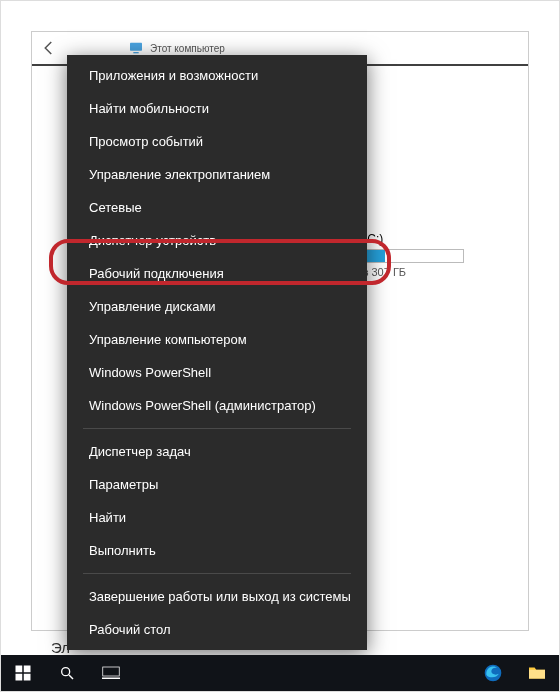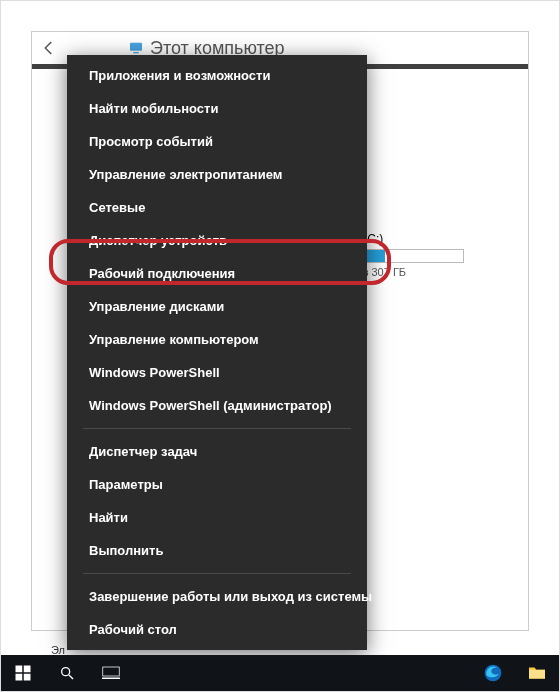--- a/index.html
+++ b/index.html
@@ -1,32 +1,32 @@
 <!DOCTYPE html>
 <html><head>
 <meta charset="utf-8">
 <style>
   html,body{margin:0;padding:0;font-family:"Segoe UI",Arial,sans-serif;background:#fff;}
   .frame{width:560px;height:692px;position:relative;border:1px solid #ddd;box-sizing:border-box;overflow:hidden;}
   
   .explorer{position:absolute;left:30px;top:30px;right:30px;bottom:60px;border:1px solid #ccc;background:#fff;}
-  .explorer-top{height:32px;border-bottom:5px solid #404040;display:flex;align-items:center;padding:0 8px;color:#555;font-size:18px;}
+  .explorer-top{height:32px;border-bottom:2px solid #404040;display:flex;align-items:center;padding:0 8px;color:#555;font-size:10px;}
   .back-arrow{width:18px;height:18px;margin-right:10px;}
   .pc-icon{width:16px;height:16px;margin-right:6px;}
   .explorer-body{position:absolute;top:60px;left:180px;font-size:12px;color:#333;}
   .drive-label{font-size:12px;color:#000;}
   .drive-sub{font-size:11px;color:#555;}
-  .bottom-label{position:absolute;left:50px;bottom:35px;font-size:11px;color:#333;}
+  .bottom-label{position:absolute;left:50px;bottom:35px;font-size:15px;color:#333;}
   
   .taskbar{position:absolute;left:0;right:0;bottom:0;height:36px;background:#101318;display:flex;align-items:center;}
   .taskbar .tb-item{width:44px;height:36px;display:flex;align-items:center;justify-content:center;}
   .start-tile{width:18px;height:18px;}
   
   .winx{position:absolute;left:66px;top:54px;width:300px;background:#2b2b2b;color:#fff;font-size:13px;box-shadow:0 4px 20px rgba(0,0,0,.55);padding:4px 0;}
-  .winx-item{padding:9px 22px;white-space:nowrap;cursor:default;display:flex;align-items:flex-end;justify-content:space-between;font-weight:bold;}
+  .winx-item{padding:9px 22px;white-space:nowrap;cursor:default;display:flex;align-items:flex-end;justify-content:space-between;}
   .winx-sep{height:1px;background:#4a4a4a;margin:6px 16px;}
   .chev{width:10px;height:10px;}
   
   .ring{position:absolute;left:48px;top:238px;width:334px;height:38px;border:4px solid #c1272d;border-radius:19px;pointer-events:none;}
 </style>
 </head>
 <body>
 
 <div class="frame">
 

